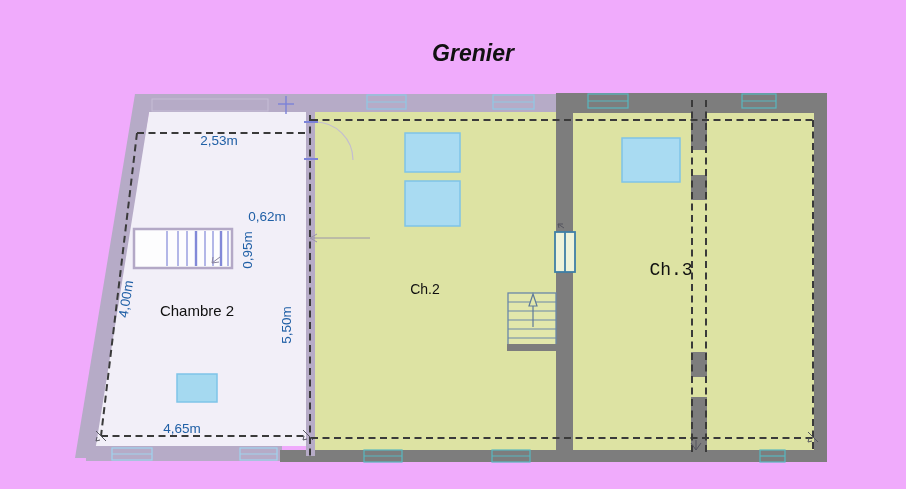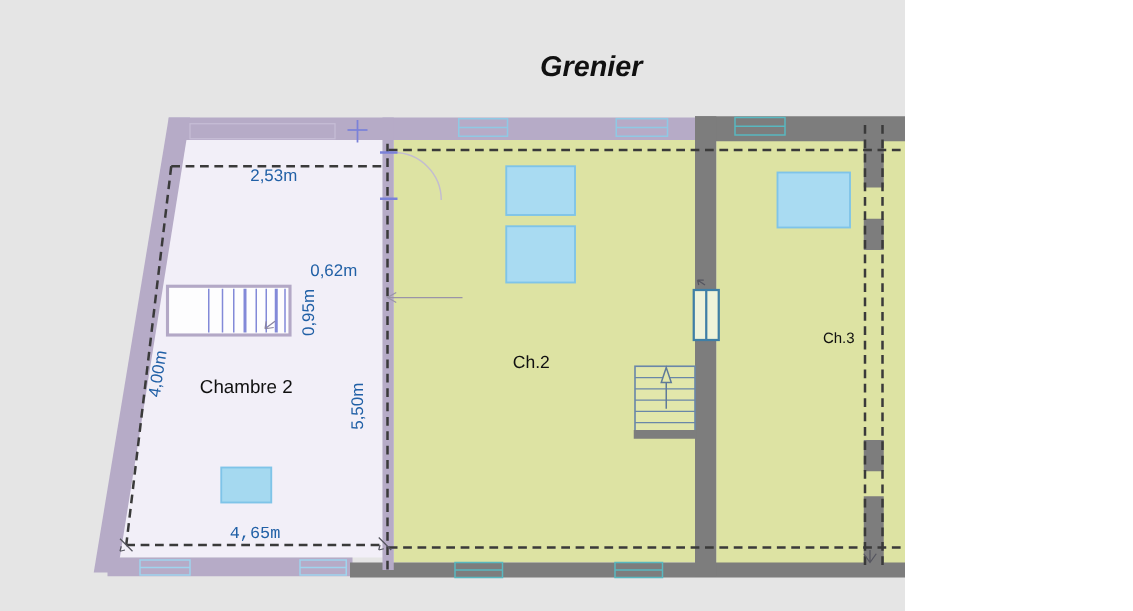--- a/index.html
+++ b/index.html
@@ -1,17 +1,17 @@
 <!DOCTYPE html>
 <html><head>
 <meta charset="utf-8">
 <style>
   html,body{margin:0;padding:0;background:#ffffff;}
   .canvas{
-    position:relative;width:724px;height:489px;background:#e5e5e5;overflow:hidden;
+    position:relative;width:906px;height:489px;background:#f0abfc;overflow:hidden;
     font-family:"Liberation Sans",sans-serif;
   }
   .plan-title{
     position:absolute;left:473px;top:40px;transform:translateX(-50%);
     font-size:23px;font-weight:bold;font-style:italic;color:#111;white-space:nowrap;
   }
   .room-label{
     position:absolute;transform:translate(-50%,-50%);
     font-size:15px;color:#101010;white-space:nowrap;
   }
@@ -174,21 +174,21 @@
       <path d="M 303 430 l 10 10 m -10 0 l 4 -1 m -4 1 l 1 -4"></path>
       <path d="M 808 432 l 10 10 m -10 0 l 4 -1 m -4 1 l 1 -4"></path>
       <path d="M 691 443 l 5 7 l 5 -7 m -5 7 l 0 -10"></path>
     </g>
   </svg>
 
   <div class="plan-title">Grenier</div>
 
   <div class="room-label" style="left:197px;top:310px;">Chambre 2</div>
   <div class="room-label" style="left:425px;top:289px;font-size:14px;">Ch.2</div>
-  <div class="room-label" style="left:671px;top:270px;font-size:12px;">Ch.3</div>
+  <div class="room-label" style="left:671px;top:270px;font-size:18px;font-family:Liberation Mono, monospace;">Ch.3</div>
 
   <div class="dim-label" style="left:219px;top:140px;">2,53m</div>
   <div class="dim-label" style="left:267px;top:216px;">0,62m</div>
   <div class="dim-label rot90" style="left:247px;top:250px;">0,95m</div>
   <div class="dim-label rot81" style="left:126px;top:299px;">4,00m</div>
   <div class="dim-label rot90" style="left:286px;top:325px;">5,50m</div>
-  <div class="dim-label" style="left:204px;top:428px;font-family:Liberation Mono, monospace;">4,65m</div>
+  <div class="dim-label" style="left:182px;top:428px;">4,65m</div>
 </div>
 
 </body></html>

